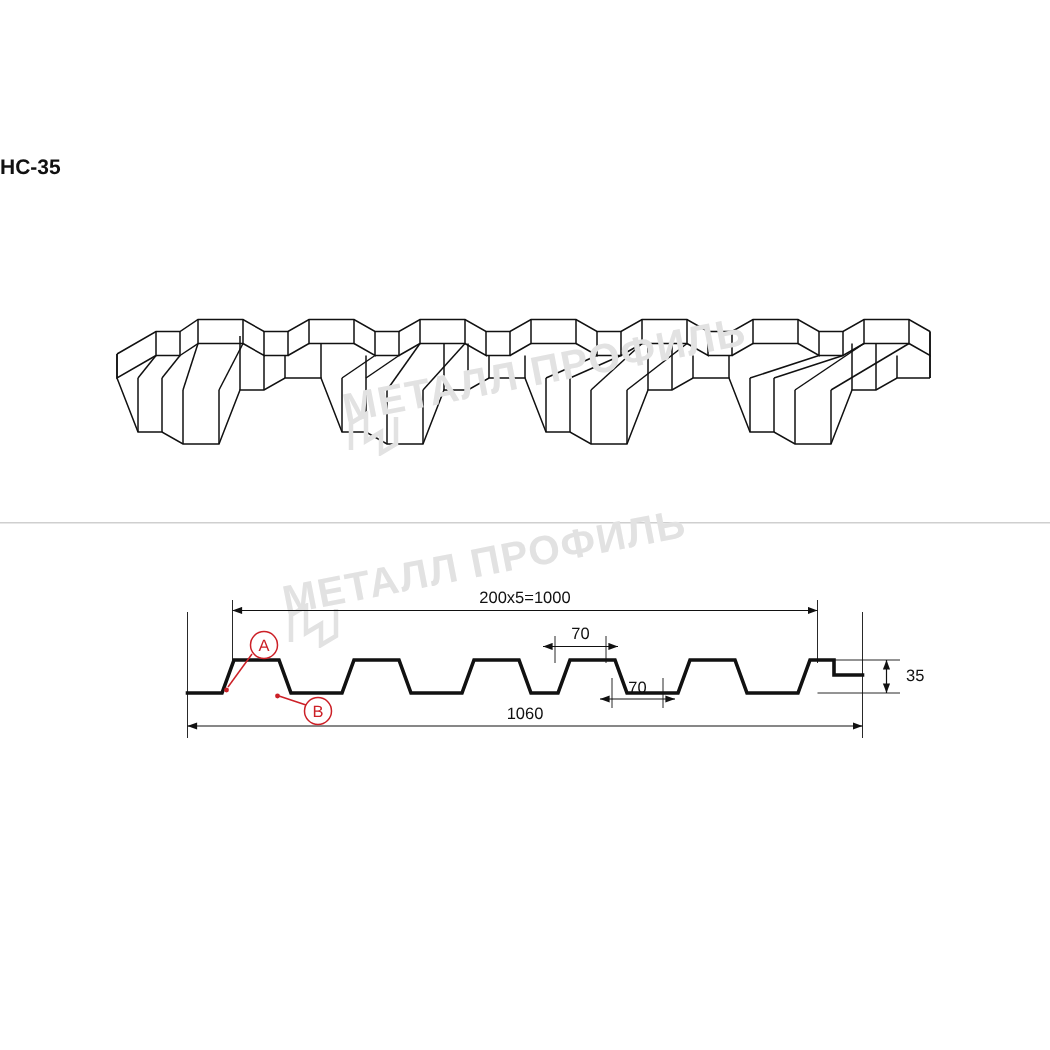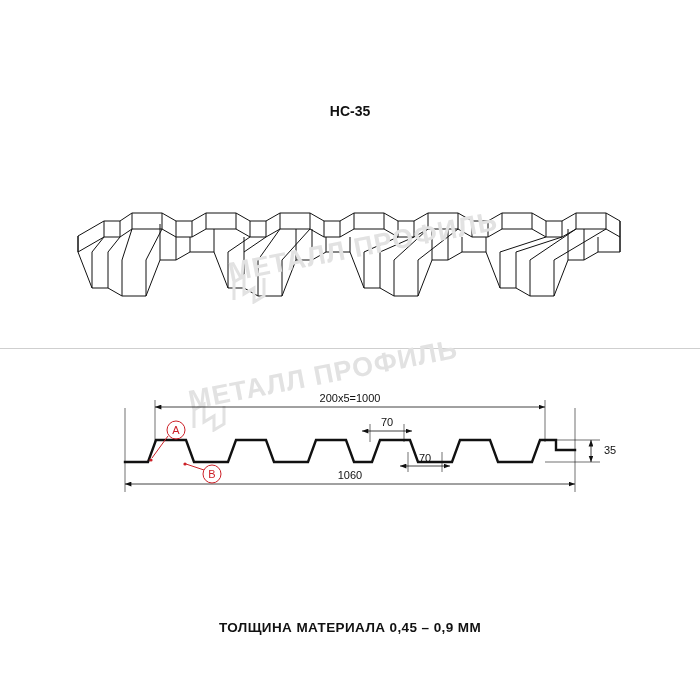--- a/index.html
+++ b/index.html
@@ -32,21 +32,21 @@
     font-size: 31px;
     font-weight: bold;
     letter-spacing: 0.5px;
     color: #111111;
   }
   .subtitle {
     position: absolute;
     top: 103px;
     left: 0;
     width: 700px;
-    text-align: center;
+    text-align: left;
     font-size: 14px;
     font-weight: bold;
     color: #111111;
   }
 
   
   .divider {
     position: absolute;
     left: 0;
     top: 348px;
@@ -303,15 +303,14 @@
     </g>
 
     <g>
       <circle cx="212" cy="94" r="9" stroke="#cc2027" stroke-width="1" fill="none"></circle>
       <text class="lbl-red" x="212" y="98" text-anchor="middle">B</text>
       <path d="M204 90 L186 84" stroke="#cc2027" stroke-width="1" fill="none"></path>
       <circle cx="185" cy="84" r="1.6" fill="#cc2027"></circle>
     </g>
   </svg>
 
-  <div class="footer-note">ТОЛЩИНА МАТЕРИАЛА 0,45 – 0,9 ММ</div>
 
 </div>
 
 </body></html>

